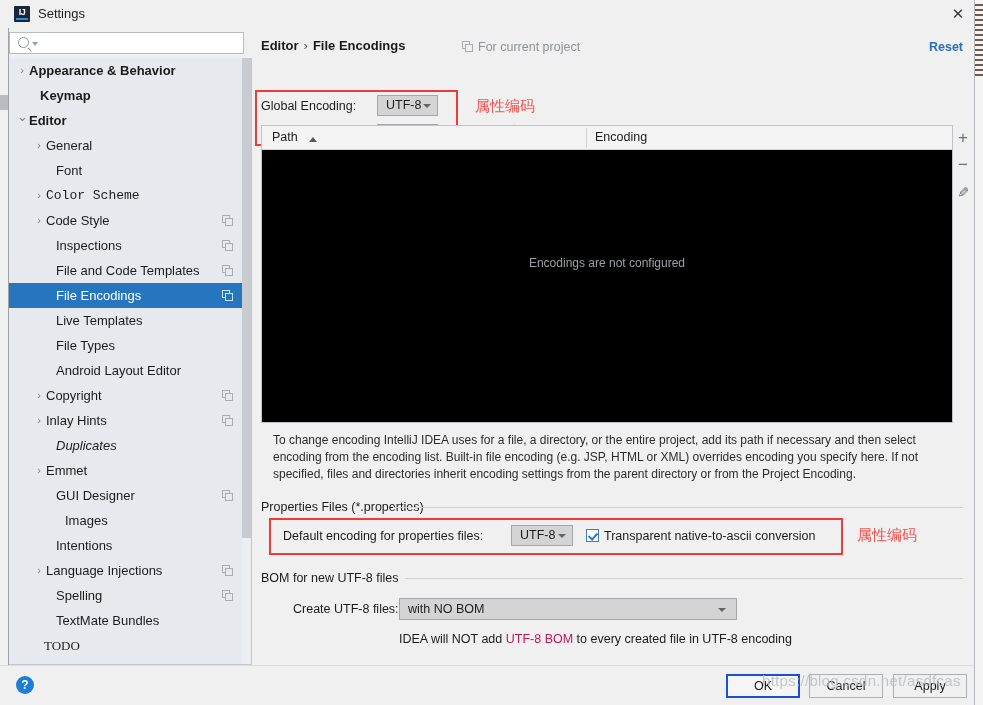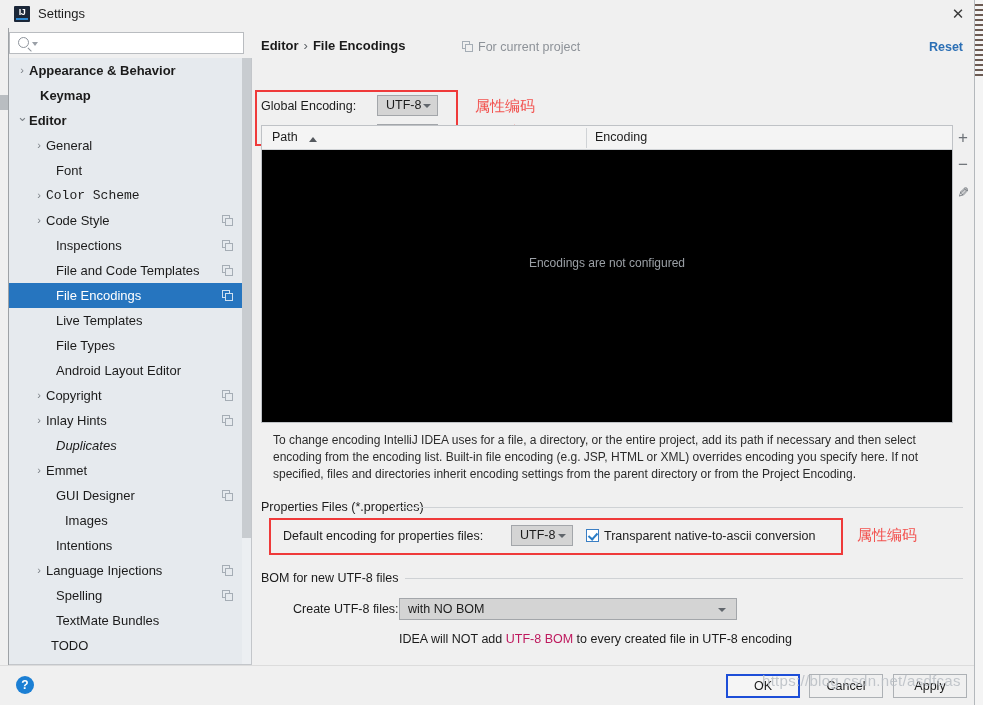--- a/index.html
+++ b/index.html
@@ -375,21 +375,21 @@
           <span class="lbl" style="left: 47px;">Spelling</span>
           <span class="copyic">
             <i class="b"></i>
             <i class="f"></i>
           </span>
         </div>
         <div class="trow">
           <span class="lbl" style="left: 47px;">TextMate Bundles</span>
         </div>
         <div class="trow">
-          <span class="lbl" style="left: 42px;">TODO</span>
+          <span class="lbl" style="left: 35px; font-family: Liberation Serif, serif;">TODO</span>
         </div>
       </div>
     <div id="side-scroll">
       <div id="side-thumb"></div>
     </div>
   </div>
   <div id="sidebar-bottom-line"></div>
 
   <div id="main">
 

